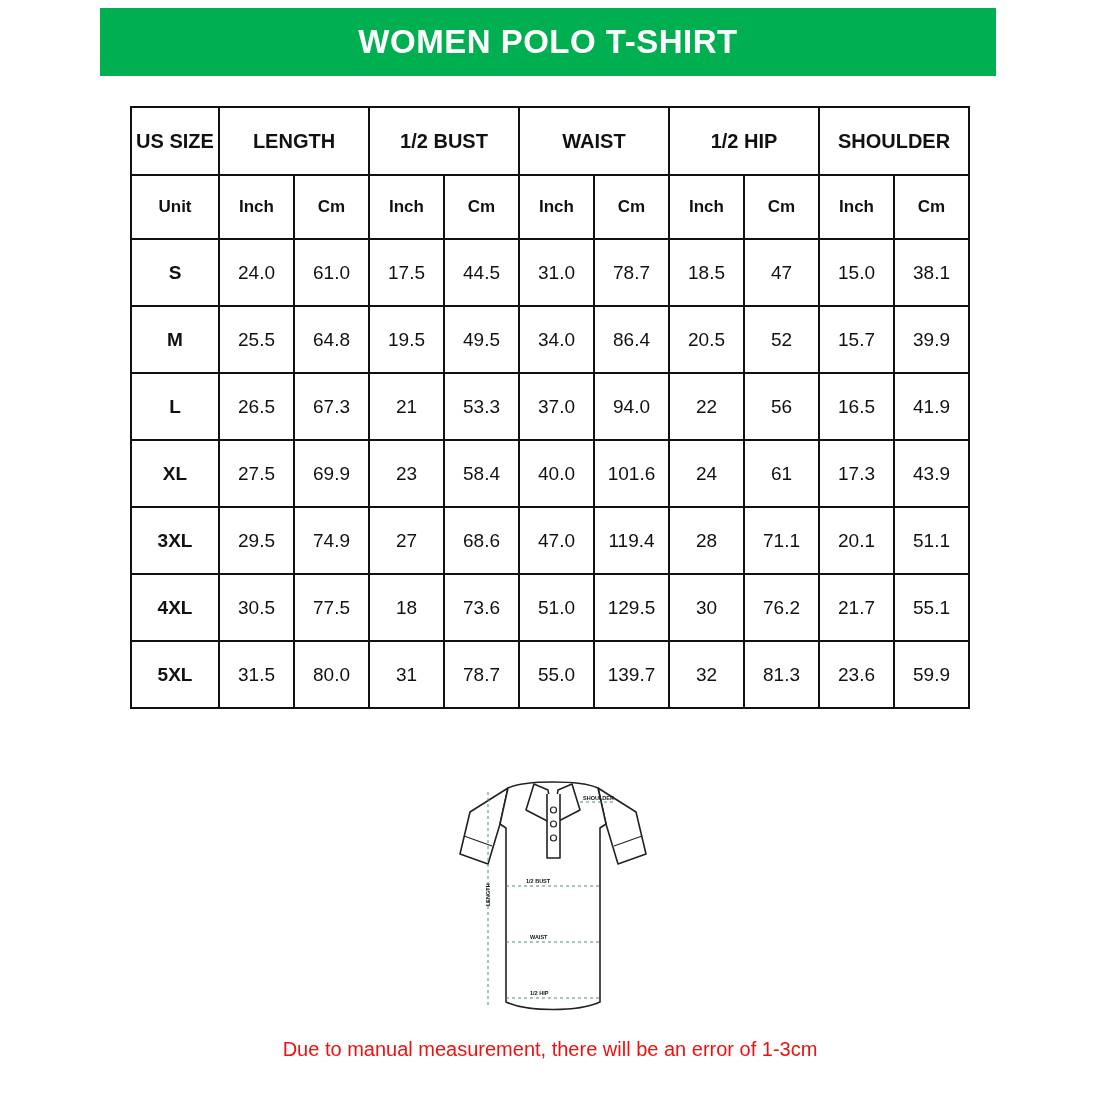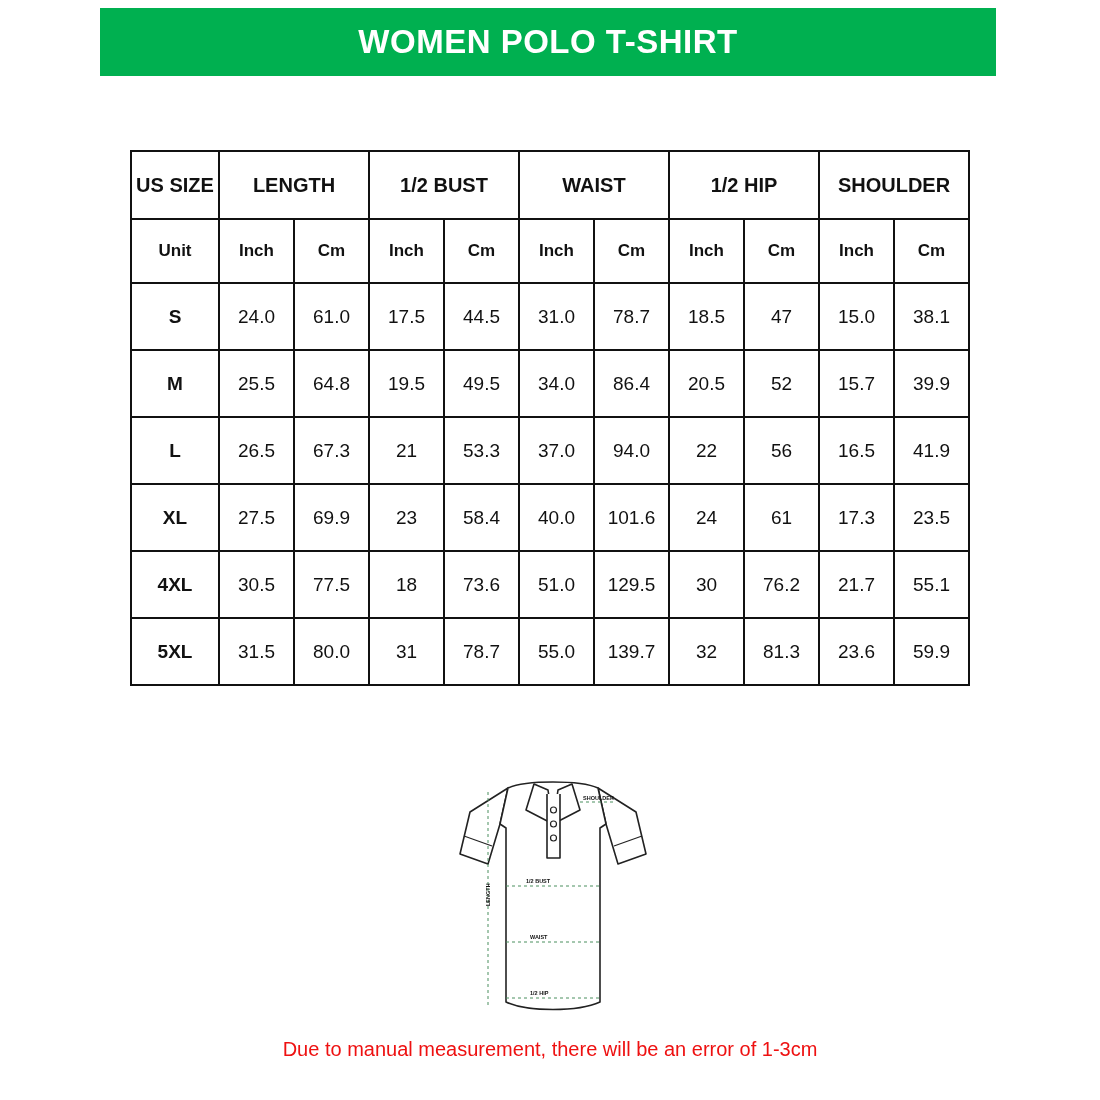--- a/index.html
+++ b/index.html
@@ -40,21 +40,20 @@
     letter-spacing: 0.5px;
     font-family: "Liberation Sans", sans-serif;
   }
 
   
   .table-wrap {
     position: absolute;
     left: 130px;
     top: 106px;
     width: 840px;
-    margin-top: 44px;
   }
   table.size-table {
     border-collapse: collapse;
     table-layout: fixed;
     width: 840px;
     background: #ffffff;
   }
   table.size-table td,
   table.size-table th {
     border: 2px solid #111111;
@@ -213,24 +212,37 @@
           <td class="size-cell">XL</td>
           <td>27.5</td>
           <td>69.9</td>
           <td>23</td>
           <td>58.4</td>
           <td>40.0</td>
           <td>101.6</td>
           <td>24</td>
           <td>61</td>
           <td>17.3</td>
-          <td>23.5</td>
-        </tr>
-
-
+          <td>43.9</td>
+        </tr>
+
+
+        <tr class="row-data">
+          <td class="size-cell">3XL</td>
+          <td>29.5</td>
+          <td>74.9</td>
+          <td>27</td>
+          <td>68.6</td>
+          <td>47.0</td>
+          <td>119.4</td>
+          <td>28</td>
+          <td>71.1</td>
+          <td>20.1</td>
+          <td>51.1</td>
+        </tr>
 
         <tr class="row-data">
           <td class="size-cell">4XL</td>
           <td>30.5</td>
           <td>77.5</td>
           <td>18</td>
           <td>73.6</td>
           <td>51.0</td>
           <td>129.5</td>
           <td>30</td>

